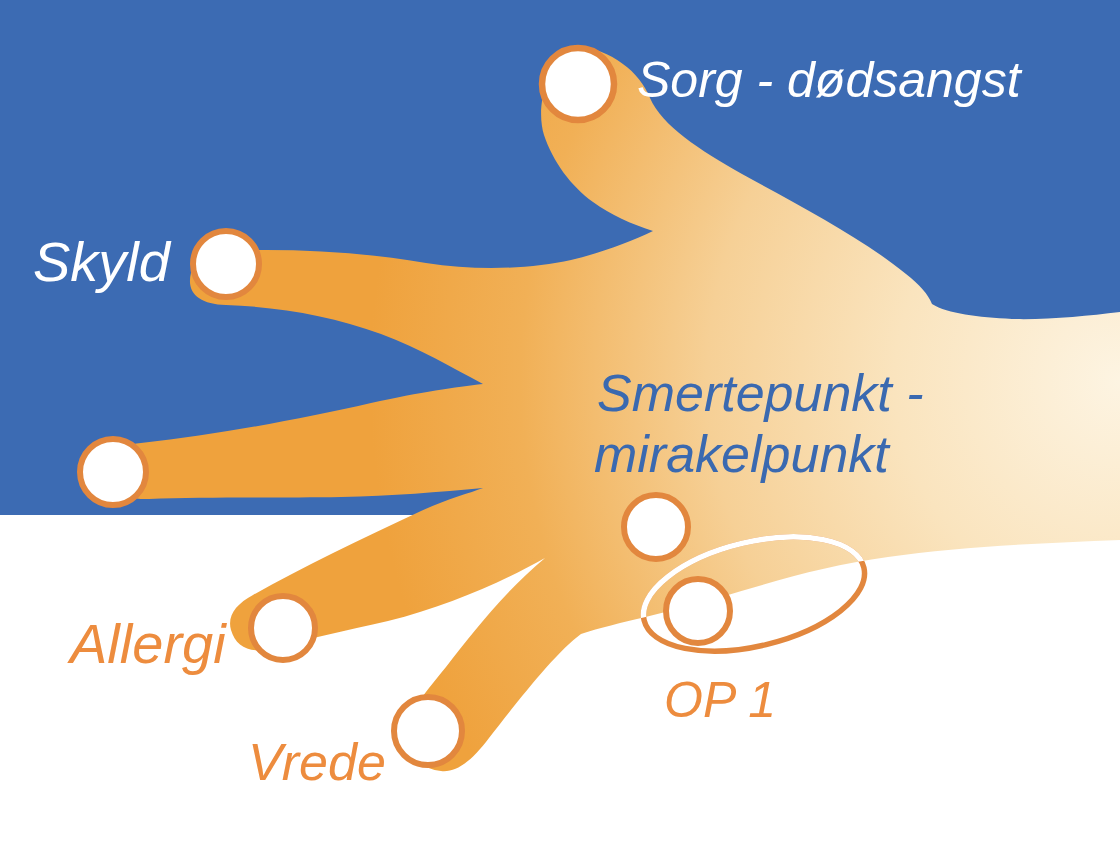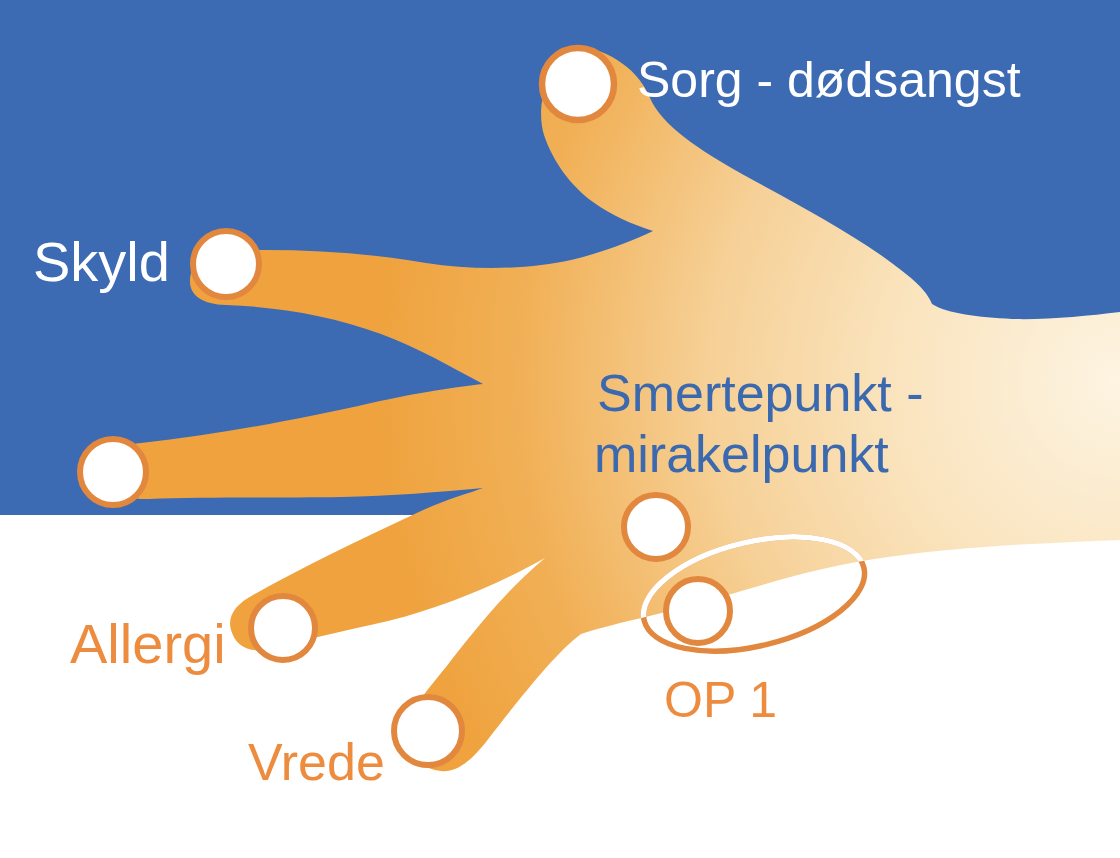--- a/index.html
+++ b/index.html
@@ -1,16 +1,16 @@
 <!DOCTYPE html>
 <html><head>
 <meta charset="utf-8">
 <style>
   html,body{margin:0;padding:0;background:#fff;}
-  .stage{position:relative;width:1120px;height:858px;overflow:hidden;}
+  .stage{position:relative;width:1120px;height:858px;overflow:hidden;font-style:italic;}
   svg{display:block;}
   text{font-family:"Liberation Sans","DejaVu Sans",sans-serif;}
 </style>
 </head>
 <body>
 
 <div class="stage">
 <svg width="1120" height="858" viewBox="0 0 1120 858" xmlns="http://www.w3.org/2000/svg">
   <defs>
     <radialGradient id="handGrad" gradientUnits="userSpaceOnUse" cx="1120" cy="380" r="750">

